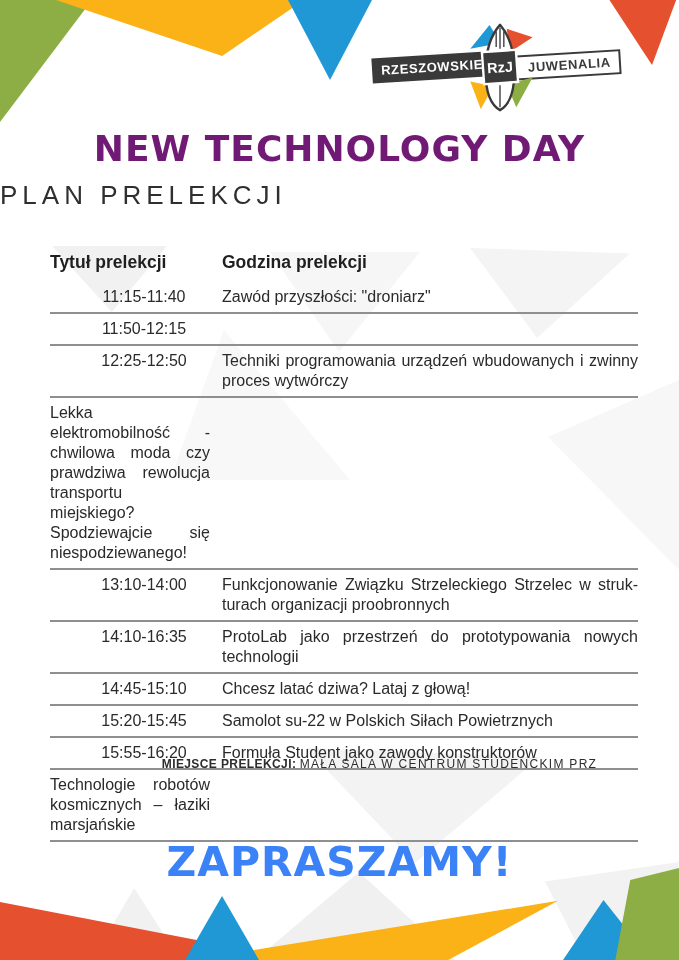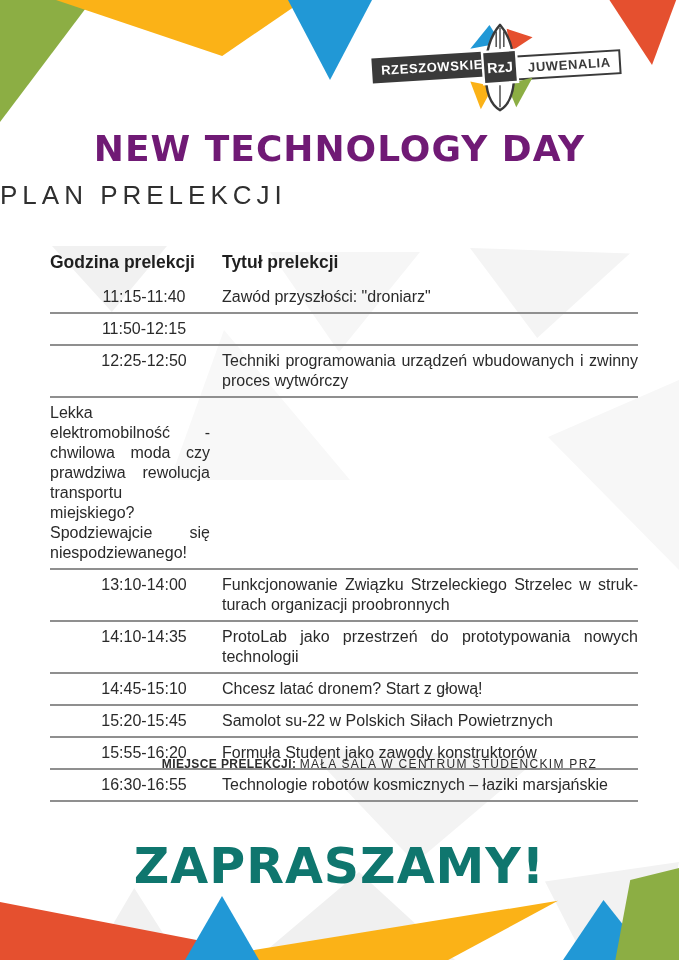--- a/index.html
+++ b/index.html
@@ -76,21 +76,21 @@
   .t-time  { text-align:center; padding-left:28px; font-size:16px; line-height:20px; color:#2a2a2a; }
   .t-title { font-size:16px; line-height:20px; text-align:justify; color:#2a2a2a; }
 
   
   .location { position:absolute; top:757px; left:0; width:100%; text-align:center;
               font-size:12px; color:#2d2d2d; white-space:nowrap;padding-left:40px; }
   .location .lbl { font-weight:800; letter-spacing:.4px; }
   .location .val { font-weight:400; letter-spacing:1.3px; }
   .closing { position:absolute; top:838px; left:0; width:100%; text-align:center;
              font-family:"DejaVu Sans","Liberation Sans",sans-serif;
-             font-size:49px; font-weight:800; letter-spacing:1px; color:#0f766e; }
+             font-size:41px; font-weight:800; letter-spacing:1px; color:#3b82f6; }
 </style>
 </head>
 <body>
 
 <div class="shape faint f1"></div>
 <div class="shape faint f2"></div>
 <div class="shape faint f3"></div>
 <div class="shape faint f4"></div>
 <div class="shape faint f5"></div>
 <div class="shape faint f6"></div>
@@ -126,22 +126,22 @@
         <text x="44" y="52.5" text-anchor="middle" fill="#ffffff" font-family="Liberation Sans, DejaVu Sans, sans-serif" font-size="15" font-weight="bold">RzJ</text>
       </g>
     </svg>
   </div>
 
   <div class="title">NEW TECHNOLOGY DAY</div>
   <div class="subtitle">PLAN PRELEKCJI</div>
 
   <div class="table">
     <div class="t-head">
+      <div>Tytuł prelekcji</div>
       <div>Godzina prelekcji</div>
-      <div>Tytuł prelekcji</div>
     </div>
     <div class="t-rows">
 
         <div class="t-row">
           <div class="t-time">11:15-11:40</div>
           <div class="t-title">Zawód przyszłości: "droniarz"</div>
         </div>
 
         <div class="t-row">
           <div class="t-time">11:50-12:15</div>
@@ -155,41 +155,40 @@
         <div class="t-row">
           <div class="t-title">Lekka elektromobilność - chwilowa moda czy praw­dziwa rewolucja transportu miejskiego? Spodziewajcie się niespodziewanego!</div>
         </div>
 
         <div class="t-row">
           <div class="t-time">13:10-14:00</div>
           <div class="t-title">Funkcjonowanie Związku Strzeleckiego Strzelec w struk­turach organizacji proobronnych</div>
         </div>
 
         <div class="t-row">
-          <div class="t-time">14:10-14:35</div>
+          <div class="t-time">14:10-16:35</div>
           <div class="t-title">ProtoLab jako przestrzeń do prototypowania nowych technologii</div>
         </div>
 
         <div class="t-row">
           <div class="t-time">14:45-15:10</div>
-          <div class="t-title">Chcesz latać dronem? Start z głową!</div>
+          <div class="t-title">Chcesz latać dziwa? Lataj z głową!</div>
         </div>
 
         <div class="t-row">
           <div class="t-time">15:20-15:45</div>
           <div class="t-title">Samolot su-22 w Polskich Siłach Powietrznych</div>
         </div>
 
         <div class="t-row">
           <div class="t-time">15:55-16:20</div>
           <div class="t-title">Formuła Student jako zawody konstruktorów</div>
         </div>
 
         <div class="t-row">
-          <div class="t-time">16:30-16:55</div>
           <div class="t-title">Technologie robotów kosmicznych – łaziki marsjańskie</div>
         </div>
       </div>
   </div>
 
   <div class="location">
     <span class="lbl">MIEJSCE PRELEKCJI:</span>
     <span> </span>
     <span class="val">MAŁA SALA W CENTRUM STUDENCKIM PRZ</span>
   </div>

